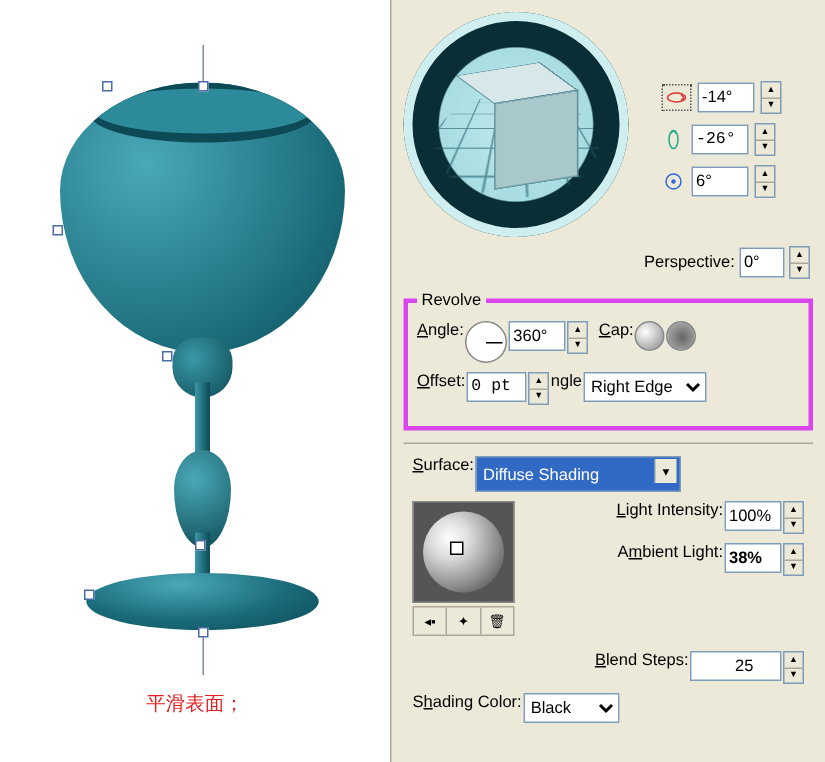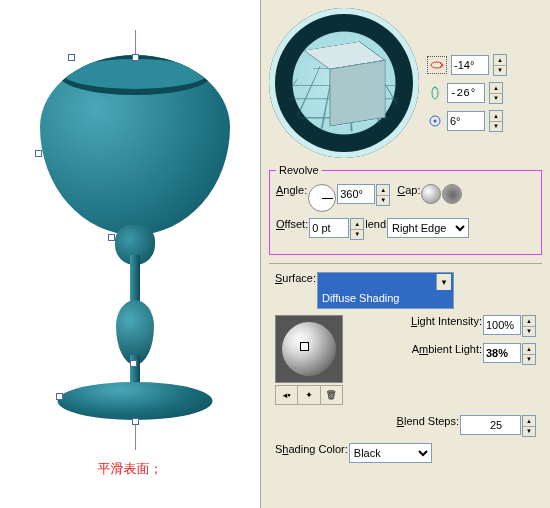--- a/index.html
+++ b/index.html
@@ -129,21 +129,21 @@
   }
   .right-panel {
     width: 290px;
     height: 508px;
     background: #ece9d8;
     border-left: 1px solid #aca899;
     padding: 8px;
     box-sizing: border-box;
     font-size: 11px;
   }
-  .preview-row { display: flex; gap: 8px; margin-bottom: 6px; }
+  .preview-row { display: flex; gap: 22px; margin-bottom: 6px; }
   .preview-3d {
     width: 150px;
     height: 150px;
     border-radius: 50%;
     background: radial-gradient(circle, #bfe8ec 0%, #a8dde2 48%, #0a2e36 49%, #0a2e36 95%, #8ad4da 100%);
     position: relative;
     display: flex;
     align-items: center;
     justify-content: center;
     box-shadow: inset 0 0 0 6px #cfeef0;
@@ -182,21 +182,21 @@
     display: flex;
     flex-direction: column;
     gap: 6px;
     justify-content: center;
     padding-top: 20px;
   }
   .rot-row { display: flex; align-items: center; gap: 4px; }
   .rot-icon { width: 16px; height: 16px; display: flex; align-items: center; justify-content: center; }
   .persp-row { text-align: right; margin: 4px 2px 8px 0; }
   fieldset {
-    border: 1px solid #d946ef;
+    border: 3px solid #d946ef;
     margin: 0 0 8px 0;
     padding: 8px 6px;
     font-size: 11px;
   }
   legend { padding: 0 3px; }
   .row { display: flex; align-items: flex-start; gap: 1px; margin-bottom: 6px; flex-wrap: wrap; }
   .angle-dial {
     width: 26px;
     height: 26px;
     border: 1px solid #888;
@@ -245,21 +245,21 @@
     border-radius: 50%;
     display: inline-block;
     border: 1px solid #888;
   }
   .cap-on { background: radial-gradient(circle at 35% 35%, #fff, #888); }
   .cap-off { background: radial-gradient(circle at 55% 55%, #666, #bbb); }
   .surface-select {
     background: #316ac5;
     color: #fff;
     border: 1px solid #7f9db9;
-    padding: 16px 16px 1px 4px;
+    padding: 3px 16px 1px 4px;
     height: 18px;
     display: inline-flex;
     align-items: center;
     position: relative;
     width: 115px;
   }
   .surface-select::after {
     content: "▾";
     position: absolute;
     right: 2px;
@@ -390,43 +390,51 @@
             </svg>
           </span>
         <input type="text" style="width: 32px;" value="6°">
         <div class="spinner">
             <div>▲</div>
             <div>▼</div>
           </div>
       </div>
     </div>
   </div>
+  <div class="persp-row">
+    <span>Perspective:</span>
+    <input type="text" style="width: 24px;" value="0°">
+    <div class="spinner" style="display:inline-flex;vertical-align:middle">
+        <div>▲</div>
+        <div>▼</div>
+      </div>
+  </div>
 
   <fieldset>
     <legend>Revolve</legend>
     <div class="row">
       <span><span class="hi">A</span>ngle:</span>
       <span class="angle-dial"></span>
       <input type="text" style="width: 32px;" value="360°">
       <div class="spinner">
           <div>▲</div>
           <div>▼</div>
         </div>
       <span style="margin-left:6px"><span class="hi">C</span>ap:</span>
       <span class="cap-icon cap-on"></span>
       <span class="cap-icon cap-off"></span>
     </div>
     <div class="row">
       <span><span class="hi">O</span>ffset:</span>
-      <input type="text" style="width: 34px;" value="0 pt">
+      <input type="text" style="width: 34px; font-family: Liberation Mono, monospace;" value="0 pt">
       <div class="spinner">
           <div>▲</div>
           <div>▼</div>
         </div>
-      <span>lend</span>
+      <span>ngle</span>
       <select style="width:82px"><option>Right Edge</option></select>
     </div>
   </fieldset>
 
   <fieldset style="border-top:1px solid #aca899;border-left:none;border-right:none;border-bottom:none;padding-top:8px;">
     <div class="row">
       <span><span class="hi">S</span>urface:</span>
       <span class="surface-select">
           <span>Diffuse Shading</span>
         </span>
@@ -465,16 +473,16 @@
     <div class="row" style="justify-content:flex-end;margin-top:10px">
       <span><span class="hi">B</span>lend Steps:</span>
       <input type="text" style="width: 28px; padding-left: 29px;" value="25">
       <div class="spinner">
           <div>▲</div>
           <div>▼</div>
         </div>
     </div>
     <div class="row">
       <span>S<span class="hi">h</span>ading Color:</span>
-      <select style="width:83px"><option style="background:#000;color:#000">Black</option></select>
+      <select style="width:64px"><option style="background:#000;color:#000">Black</option></select>
     </div>
   </fieldset>
 </div>
 
 </body></html>

